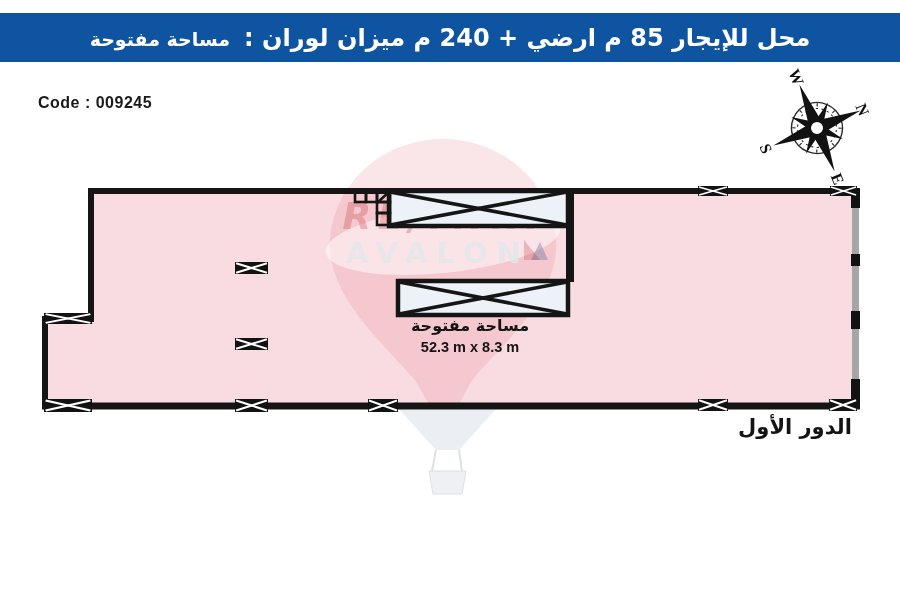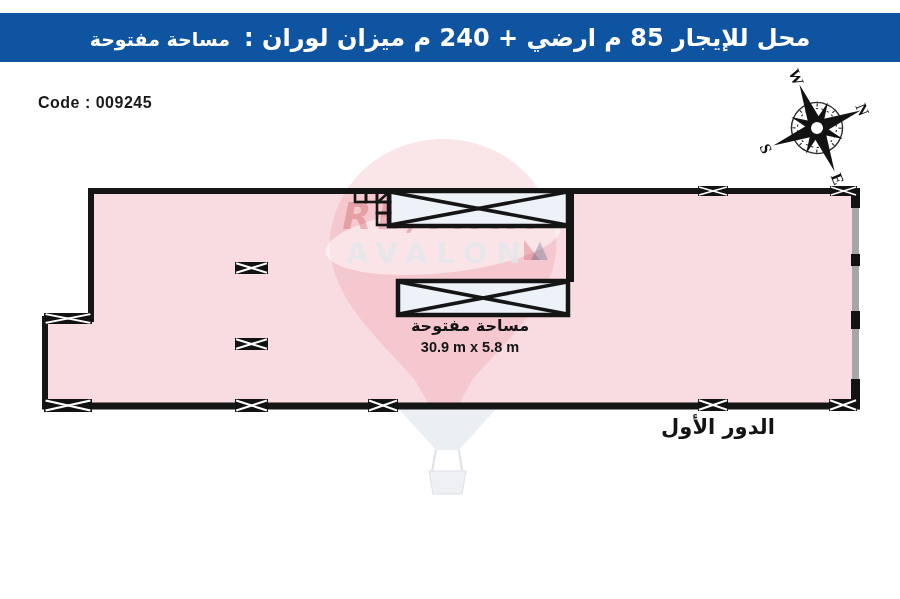--- a/index.html
+++ b/index.html
@@ -21,21 +21,21 @@
     color:#1a1a1a;letter-spacing:0.5px;font-family:"Liberation Sans","DejaVu Sans",sans-serif;
   }
   
   .compass{position:absolute;left:752px;top:63px;width:130px;height:130px;}
   
   .plan-svg{position:absolute;left:0;top:0;width:900px;height:599px;}
   
   .plan-label{position:absolute;color:#141414;text-align:center;font-weight:bold;}
   .area-label{left:390px;top:316px;width:160px;font-size:16px;direction:rtl;}
   .area-dims{left:390px;top:339px;width:160px;font-size:14.5px;font-family:"Liberation Sans","DejaVu Sans",sans-serif;}
-  .floor-label{left:651px;top:415px;width:134px;font-size:21px;direction:rtl;}
+  .floor-label{left:728px;top:415px;width:134px;font-size:21px;direction:rtl;}
   .wm-text{font-family:"DejaVu Sans",sans-serif;}
 </style>
 </head>
 <body>
 
 <div class="stage">
 
   <div class="banner">
     <span class="t-main">محل للإيجار 85 م ارضي + 240 م ميزان لوران :</span>
     <span class="t-sub">مساحة مفتوحة</span>
@@ -149,16 +149,16 @@
       <use href="#winsym" x="829" y="399" width="28" height="12"></use>
     </g>
 
     <g>
       <use href="#winsym" x="235" y="262" width="33" height="12"></use>
       <use href="#winsym" x="235" y="338" width="33" height="12"></use>
     </g>
   </svg>
 
   <div class="plan-label area-label">مساحة مفتوحة</div>
-  <div class="plan-label area-dims">30.9 m x 5.8 m</div>
+  <div class="plan-label area-dims">52.3 m x 8.3 m</div>
   <div class="plan-label floor-label">الدور الأول</div>
 
 </div>
 
 </body></html>

